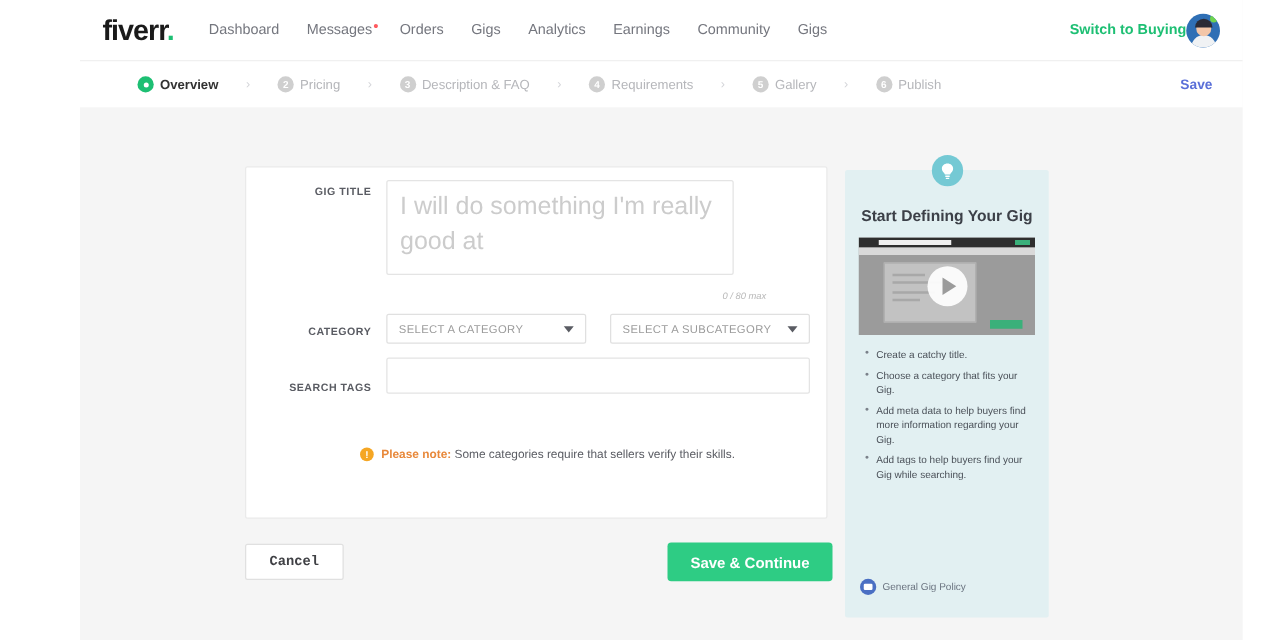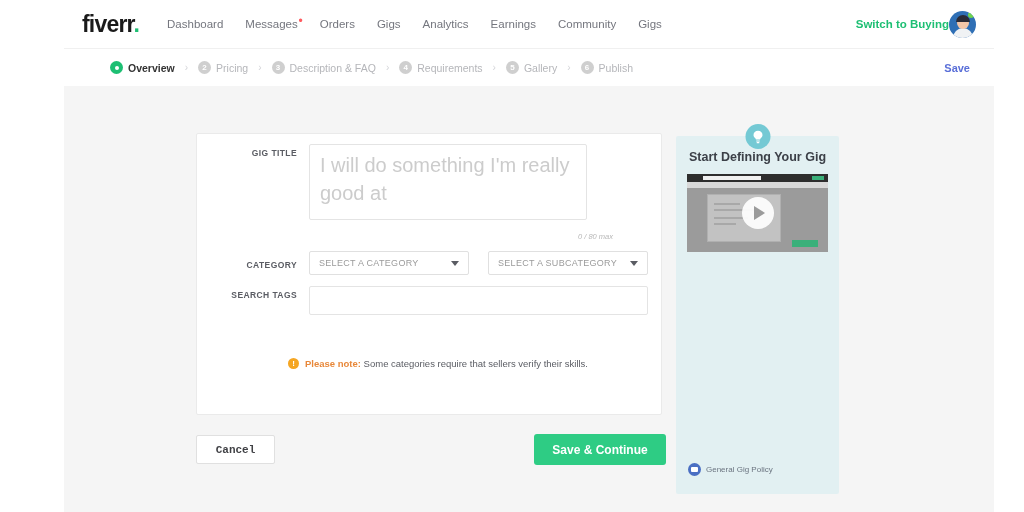--- a/index.html
+++ b/index.html
@@ -87,21 +87,21 @@
   
   .stepsbar {
     position: relative;
     height: 38px;
     background: #ffffff;
     border-top: 1px solid #f0f0f0;
     display: flex; align-items: center;
   }
   .steps {
     display: flex; align-items: center;
-    margin-left: 46px; gap: 4px;
+    margin-left: 46px; gap: 16px;
   }
   .step { display: flex; align-items: center; gap: 5px; cursor: pointer; }
   .step-circle {
     width: 13px; height: 13px; border-radius: 50%;
     background: #cfcfcf; color: #ffffff;
     font-size: 8px; line-height: 13px; text-align: center;
     font-weight: 700; flex: none;
   }
   .step.active .step-circle {
     background: #1dbf73;
@@ -177,21 +177,21 @@
   .caret {
     position: absolute; right: 9px; top: 50%;
     margin-top: -2px;
     width: 0; height: 0;
     border-left: 4px solid transparent;
     border-right: 4px solid transparent;
     border-top: 5px solid #5a5c63;
   }
   .select.second { margin-left: 19px; }
 
-  .tags-row { left: 0; top: 152px; align-items: flex-start; }
+  .tags-row { left: 0; top: 152px; align-items: flex-end; }
   .tags-input {
     width: 339px; height: 29px;
     border: 1px solid #e4e4e4; border-radius: 2px;
     background: #ffffff; outline: none;
     font-family: "Liberation Sans", sans-serif;
     font-size: 11px; color: #555; padding: 0 8px;
   }
   .tags-hint {
     position: absolute; left: 112px; top: 188px;
     width: 339px; text-align: right;
@@ -221,21 +221,21 @@
   }
   .bulb {
     position: absolute; left: 50%; top: -12px;
     transform: translateX(-50%);
     width: 25px; height: 25px; border-radius: 50%;
     background: #74c9d4;
     display: flex; align-items: center; justify-content: center;
   }
   .bulb svg { display: block; }
   .tips-title {
-    margin-top: 14px; text-align: center;
+    margin-top: 30px; text-align: center;
     font-size: 12.5px; font-weight: 700; color: #3c4048;
     padding: 0 8px;
   }
   .video {
     position: relative;
     margin: 10px auto 0;
     width: 141px; height: 78px;
     background: #9b9b9b;
     overflow: hidden; cursor: pointer;
   }
@@ -447,20 +447,26 @@
         <div class="vbox">
           <div class="vline" style="left:6px; top:8px; width:26px;"></div>
           <div class="vline" style="left:6px; top:14px; width:40px;"></div>
           <div class="vline" style="left:6px; top:22px; width:34px;"></div>
           <div class="vline" style="left:6px; top:28px; width:22px;"></div>
         </div>
         <div class="vbtn"></div>
         <div class="play"></div>
       </div>
 
+      <ul class="tips-list">
+        <li>Create a catchy title.</li>
+        <li>Choose a category that fits your Gig.</li>
+        <li>Add meta data to help buyers find more information regarding your Gig.</li>
+        <li>Add tags to help buyers find your Gig while searching.</li>
+      </ul>
 
       <div class="policy">
         <span class="policy-icon"></span>
         <span class="policy-text">General Gig Policy</span>
       </div>
     </div>
 
     <button class="btn-cancel">Cancel</button>
     <button class="btn-save">Save &amp; Continue</button>
 

